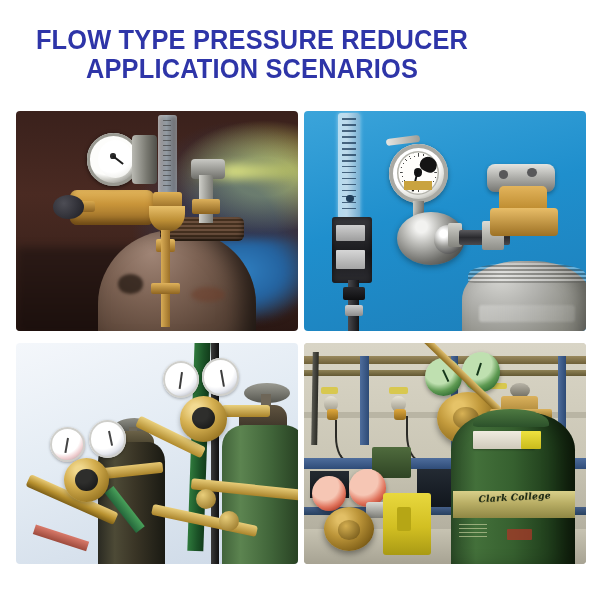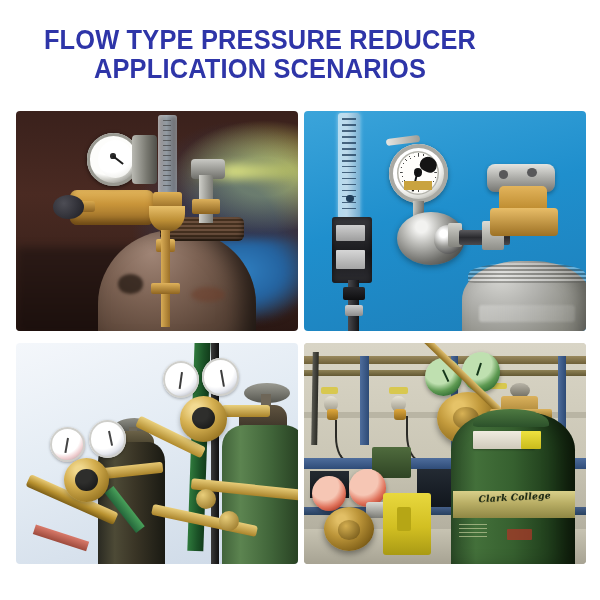--- a/index.html
+++ b/index.html
@@ -5,21 +5,21 @@
   html,body{margin:0;padding:0;}
   body{
     width:600px;height:600px;background:#ffffff;
     font-family:"Liberation Sans","DejaVu Sans",sans-serif;
     overflow:hidden;position:relative;
   }
   #page{width:600px;height:600px;position:relative;background:#fff;}
 
   
   .title-block{
-    position:absolute;left:0;top:26px;width:504px;text-align:center;padding-left:8px;
+    position:absolute;left:0;top:26px;width:504px;text-align:center;
   }
   .title-line{
     display:block;
     color:#2e35a8;
     font-weight:700;
     font-size:27px;
     line-height:29px;
     letter-spacing:.2px;
     transform:scaleX(.94);
     white-space:nowrap;

